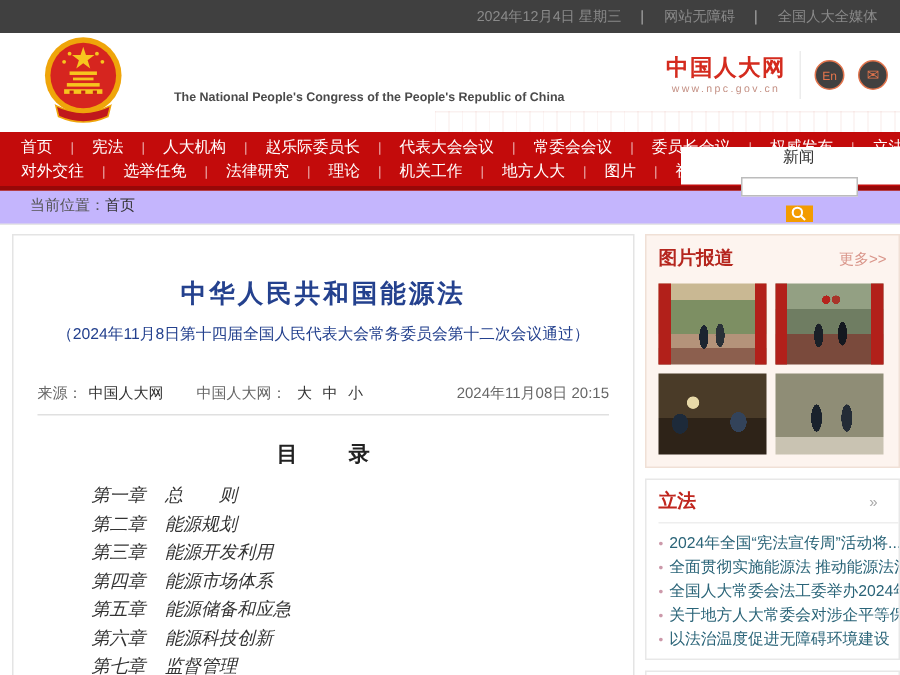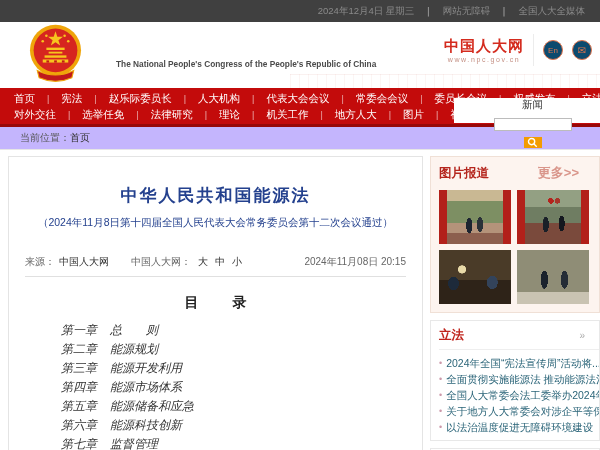--- a/index.html
+++ b/index.html
@@ -18,21 +18,21 @@
   .emblem{position:absolute;left:26px;top:1px;width:59px;height:62px;}
   .h-title{position:absolute;left:99px;top:5px;color:#9e1d20;font-size:22px;font-weight:bold;
     letter-spacing:10px;white-space:nowrap;}
   .h-sub{position:absolute;left:116px;top:37px;font-size:8.3px;font-weight:bold;color:#4a4a4a;white-space:nowrap;}
   .h-right{position:absolute;right:8px;top:12px;display:flex;align-items:center;gap:9px;}
   .site-id{text-align:center;}
   .site-name{color:#d42b1e;font-weight:bold;font-size:15px;letter-spacing:1px;line-height:15px;}
   .site-url{font-size:7px;color:#c49084;letter-spacing:1.6px;margin-top:3px;}
   .h-divider{width:1px;height:32px;background:#ececec;}
   .circle-btn{width:20px;height:20px;border-radius:50%;border:1.2px solid #e2744c;color:#e2744c;
-    display:flex;align-items:center;justify-content:center;font-size:8px;box-sizing:border-box;background:#0c4a6e;}
+    display:flex;align-items:center;justify-content:center;font-size:8px;box-sizing:border-box;background:#404040;}
   .circle-btn.mail{font-size:10px;}
   .building-deco{position:absolute;left:290px;right:0;bottom:0;height:13px;opacity:.5;
     border-top:1px solid rgba(192,60,40,.14);
     background:repeating-linear-gradient(90deg,rgba(192,60,40,.10) 0 1px,transparent 1px 9px);}
   
   .navbar{position:relative;height:34px;background:#c30b0b;border-bottom:3px solid #970808;padding:2px 0 0 8px;}
   .nav-row{height:16px;line-height:16px;display:flex;}
   .nav-link{color:#fff;font-size:10.5px;white-space:nowrap;padding:0 6px;}
   .nav-link:not(:last-child)::after{content:"|";color:rgba(255,255,255,.65);margin-left:12px;font-size:9px;}
   .search-panel{position:absolute;right:0;top:10px;width:146px;height:25px;background:#fff;
@@ -61,21 +61,21 @@
     font-size:14px;font-weight:bold;color:#222;letter-spacing:10px;text-indent:10px;}
   .toc{margin:9px 0 0 52px;font-family:"DejaVu Serif","Liberation Serif",serif;
     font-style:italic;font-size:12px;color:#333;}
   .toc-row{height:19px;line-height:19px;display:flex;}
   .toc-row .toc-name{margin-left:13px;}
   
   .sidebar{width:170px;flex:none;}
   .photo-box{background:#fdf4ef;border:1px solid #f0e0d6;padding:7px 8px 8px 8px;box-sizing:border-box;}
   .box-head{display:flex;align-items:baseline;}
   .box-title{color:#b5261e;font-weight:bold;font-size:12.5px;}
-  .box-more{margin-left:auto;color:#d9958a;font-size:13px;margin-right:12px;font-weight:bold;}
+  .box-more{margin-left:auto;color:#d9958a;font-size:10px;}
   .photo-grid{margin-top:8px;display:grid;grid-template-columns:72px 72px;gap:6px;}
   .photo{width:72px;height:54px;}
   .p1{background:
     radial-gradient(ellipse 5px 13px at 42% 66%,#1c2430 60%,transparent 61%),
     radial-gradient(ellipse 5px 13px at 57% 64%,#2a3138 60%,transparent 61%),
     linear-gradient(90deg,#b2201a 0 8px,transparent 8px calc(100% - 8px),#b2201a calc(100% - 8px)),
     linear-gradient(180deg,#c9b893 0 20%,#7d8f63 20% 62%,#b4937a 62% 80%,#8c5f4e 80%);}
   .p2{background:
     radial-gradient(ellipse 5px 13px at 40% 64%,#1a2028 60%,transparent 61%),
     radial-gradient(ellipse 5px 13px at 62% 62%,#14181f 60%,transparent 61%),
@@ -138,22 +138,22 @@
     <div class="circle-btn">En</div>
     <div class="circle-btn mail">✉</div>
   </div>
   <div class="building-deco"></div>
 </div>
 
 <div class="navbar">
   <div class="nav-row">
       <a class="nav-link">首页</a>
       <a class="nav-link">宪法</a>
+      <a class="nav-link">人大机构</a>
       <a class="nav-link">赵乐际委员长</a>
-      <a class="nav-link">人大机构</a>
       <a class="nav-link">代表大会会议</a>
       <a class="nav-link">常委会会议</a>
       <a class="nav-link">委员长会议</a>
       <a class="nav-link">权威发布</a>
       <a class="nav-link">立法</a>
     </div>
   <div class="nav-row">
       <a class="nav-link">对外交往</a>
       <a class="nav-link">选举任免</a>
       <a class="nav-link">法律研究</a>

